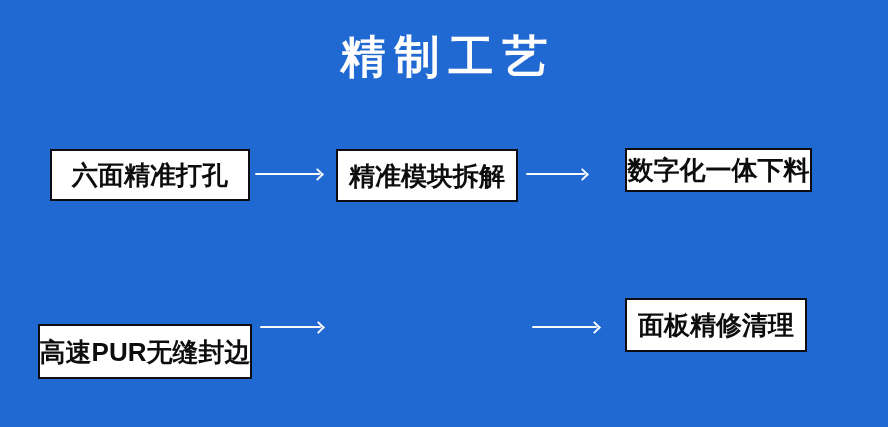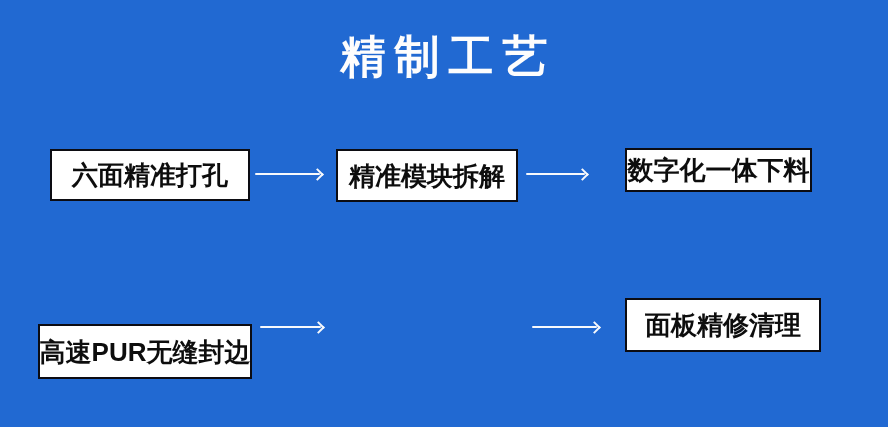--- a/index.html
+++ b/index.html
@@ -88,15 +88,15 @@
     <span class="shaft"></span>
     <span class="head"></span>
   </div>
 
 
   <div class="flow-arrow" style="left:532px; top:320px; width:68px;">
     <span class="shaft"></span>
     <span class="head"></span>
   </div>
 
-  <div class="step" style="left:625px; top:298px; width:196px; height:54px;">面板精修清理</div>
+  <div class="step" style="left:625px; top:298px; width:182px; height:54px;">面板精修清理</div>
 
 </div>
 
 </body></html>

